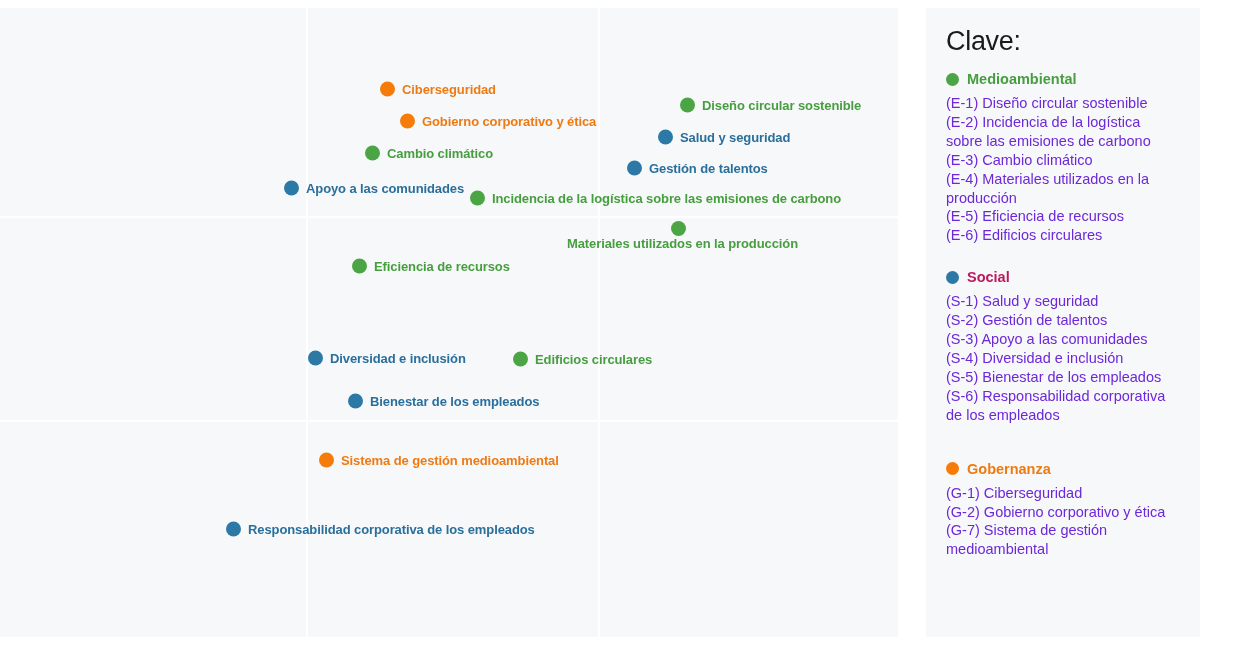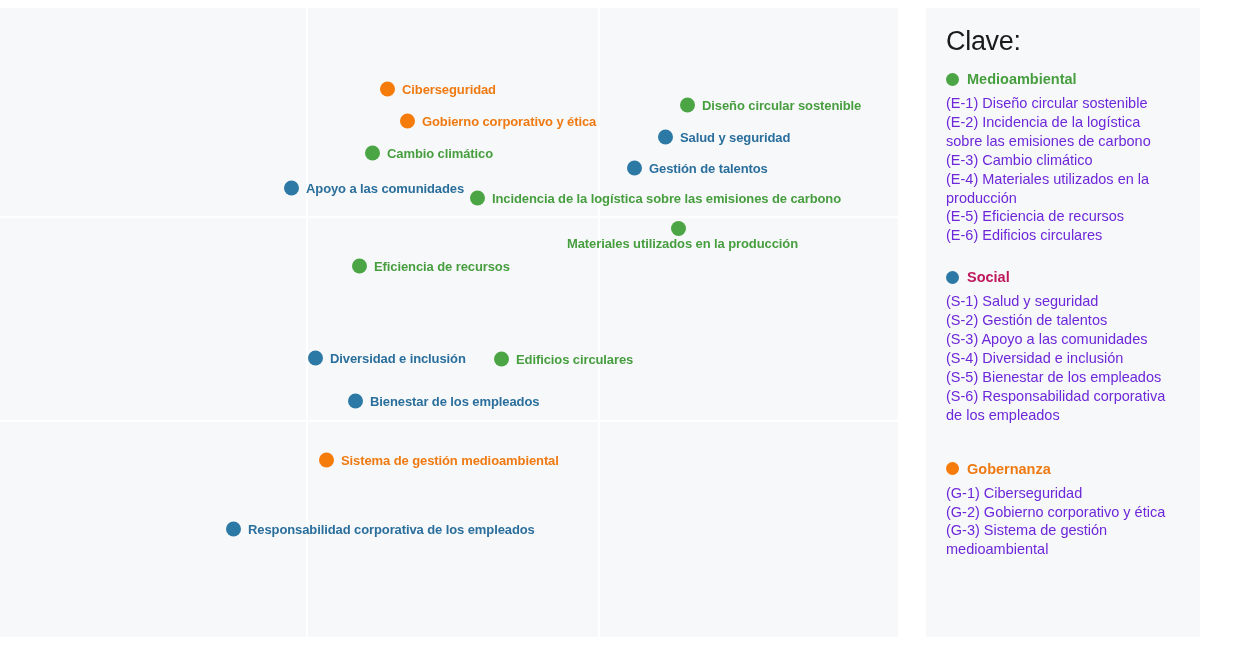--- a/index.html
+++ b/index.html
@@ -125,21 +125,21 @@
         <span class="lbl">Materiales utilizados en la producción</span>
       </div>
       <div class="pt env" style="left: 352px; top: 258px;">
         <span class="dot"></span>
         <span class="lbl">Eficiencia de recursos</span>
       </div>
       <div class="pt soc" style="left: 308px; top: 350px;">
         <span class="dot"></span>
         <span class="lbl">Diversidad e inclusión</span>
       </div>
-      <div class="pt env" style="left: 494px; top: 351px;">
+      <div class="pt env" style="left: 513px; top: 351px;">
         <span class="dot"></span>
         <span class="lbl">Edificios circulares</span>
       </div>
       <div class="pt soc" style="left: 348px; top: 393px;">
         <span class="dot"></span>
         <span class="lbl">Bienestar de los empleados</span>
       </div>
       <div class="pt gov" style="left: 319px; top: 452px;">
         <span class="dot"></span>
         <span class="lbl">Sistema de gestión medioambiental</span>
@@ -186,18 +186,18 @@
         </ul>
       </div>
       <div class="lg-group gov sp-gov">
         <div class="lg-head">
           <span class="dot"></span>
           <span class="name">Gobernanza</span>
         </div>
         <ul class="lg-items">
           <li>(G-1) Ciberseguridad</li>
           <li>(G-2) Gobierno corporativo y ética</li>
-          <li>(G-3) Sistema de gestión</li>
+          <li>(G-7) Sistema de gestión</li>
           <li>medioambiental</li>
         </ul>
       </div>
     </div>
 </div>
 
 </body></html>

